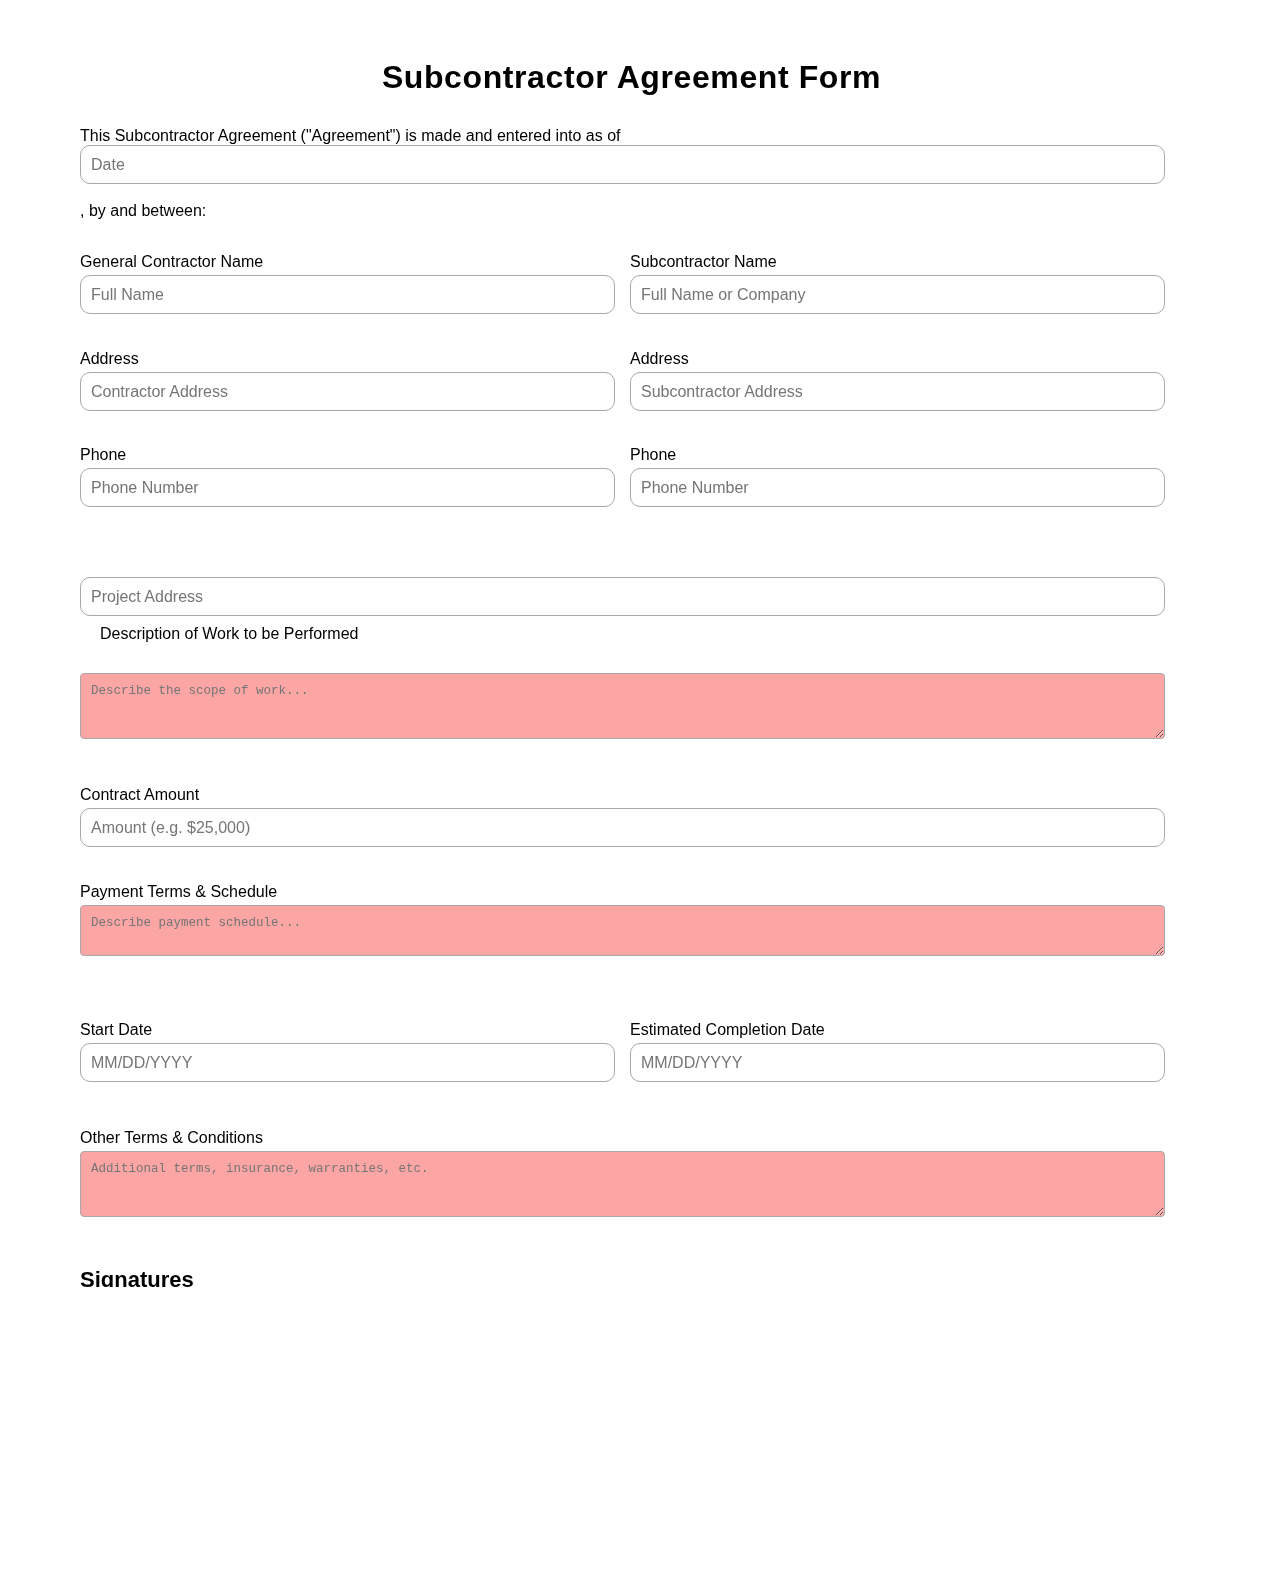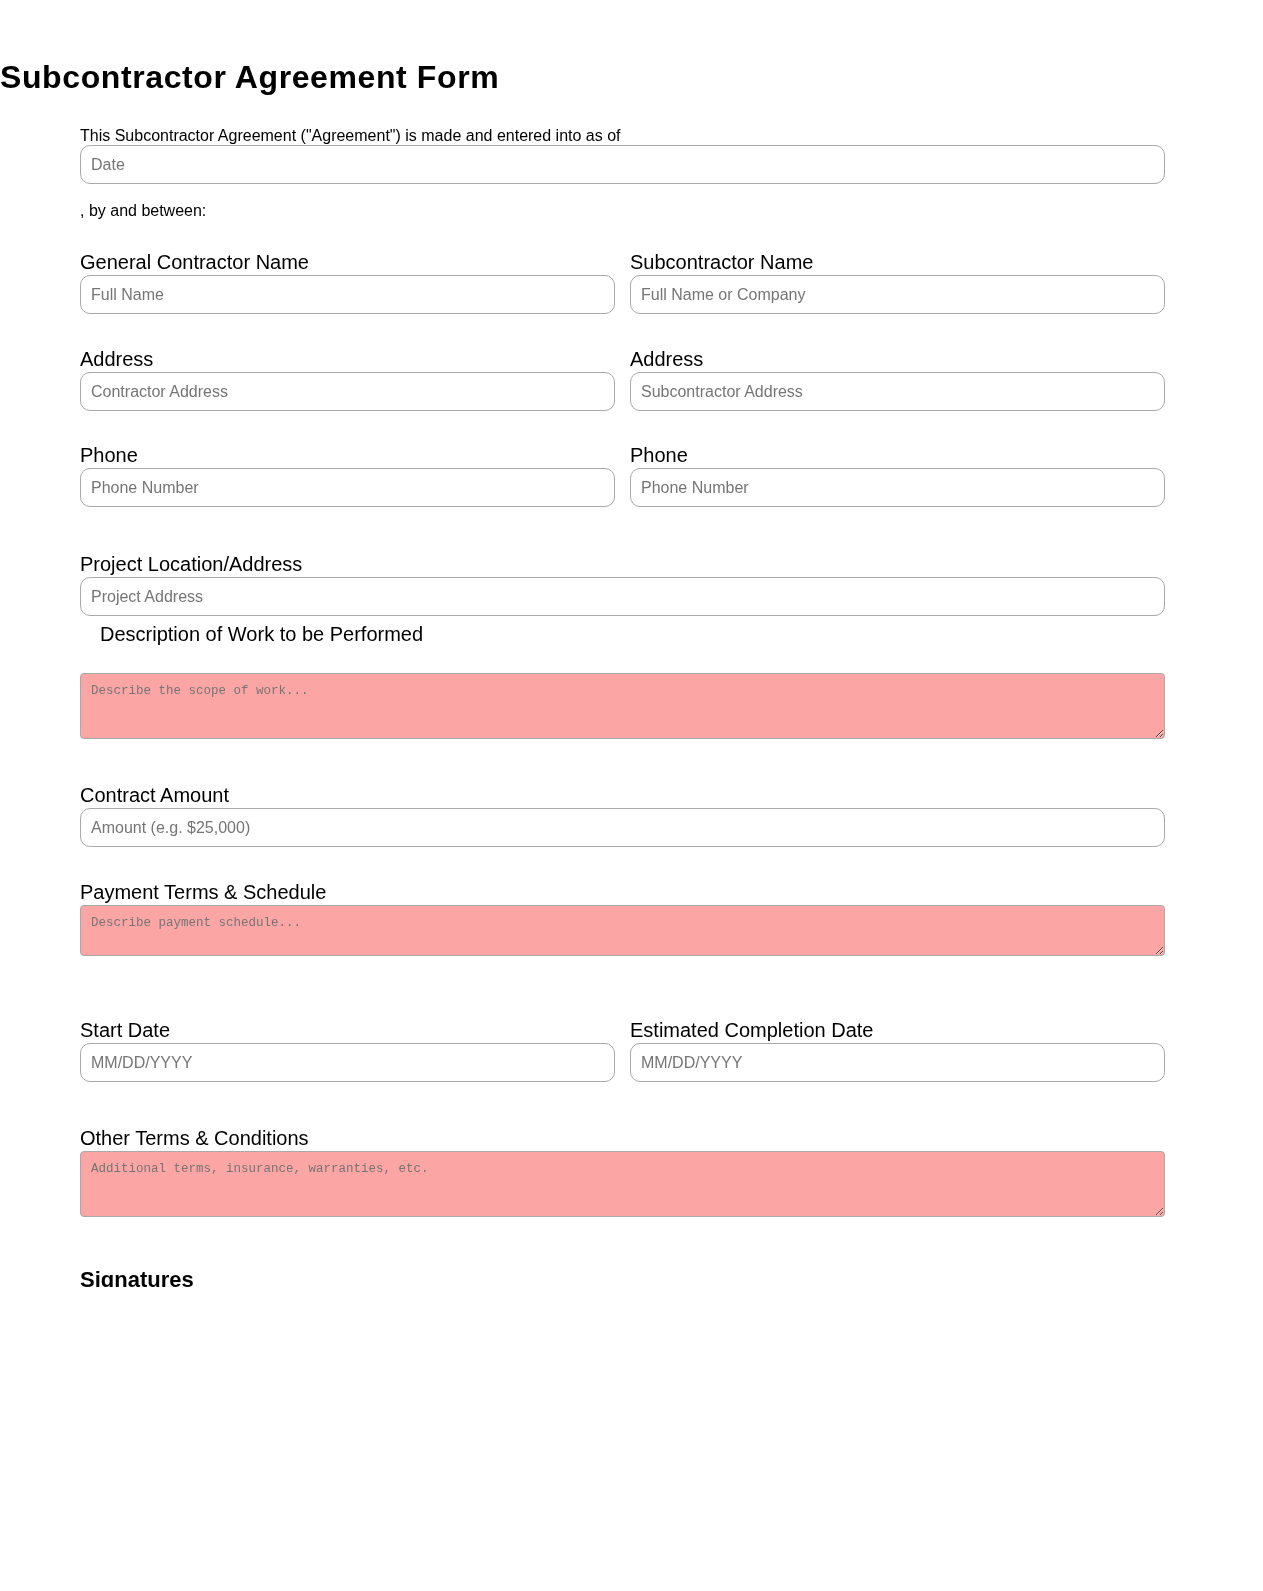--- a/index.html
+++ b/index.html
@@ -1,23 +1,23 @@
 <!DOCTYPE html>
 <html><head>
   <meta charset="utf-8">
   <style>
     * { box-sizing: border-box; margin: 0; padding: 0; }
     html, body { width: 1263px; height: 1591px; background: #ffffff; overflow: hidden; }
     body { font-family: "Liberation Sans", sans-serif; color: #000; font-size: 16px; }
     .page { position: relative; width: 1263px; height: 1591px; }
     .clip { position: absolute; left: 0; top: 0; width: 1263px; height: 1287px; overflow: hidden; }
-    .title { position: absolute; left: 0; width: 1263px; top: 58px; 
+    .title { position: absolute; left: 0; width: 1263px; top: 58px; text-align: center;
              font-size: 32px; font-weight: bold; letter-spacing: 0.6px; line-height: 38px; }
     .text { position: absolute; left: 80px; font-size: 16px; line-height: 18px; }
-    .label { position: absolute; font-size: 20px; line-height: 18px; }
+    .label { position: absolute; font-size: 16px; line-height: 18px; }
     .input { position: absolute; height: 39px; border: 1px solid #a9a9a9; border-radius: 10px;
              background: #fff; font-family: "Liberation Sans", sans-serif; font-size: 16px;
              padding: 0 10px; color: #000; outline: none; }
     .input::placeholder { color: #757575; }
     .textarea { position: absolute; border: 1px solid #a9a9a9; border-radius: 4px; background: #fca5a5;
                 font-family: "Liberation Mono", monospace; font-size: 12.5px; padding: 10px 10px;
                 color: #000; outline: none; resize: vertical; line-height: 15px; }
     .textarea::placeholder { color: #757575; }
     .col-l { left: 80px; width: 535px; }
     .col-r { left: 630px; width: 535px; }
@@ -44,21 +44,20 @@
     <label class="label col-l" style="top:350px;">Address</label>
     <input class="input col-l" style="top: 372px;" type="text" placeholder="Contractor Address">
     <label class="label col-r" style="top:350px;">Address</label>
     <input class="input col-r" style="top: 372px;" type="text" placeholder="Subcontractor Address">
 
     <label class="label col-l" style="top:446px;">Phone</label>
     <input class="input col-l" style="top: 468px;" type="text" placeholder="Phone Number">
     <label class="label col-r" style="top:446px;">Phone</label>
     <input class="input col-r" style="top: 468px;" type="text" placeholder="Phone Number">
 
-    <label class="label full" style="top:555px;">Project Location/Address</label>
     <input class="input full" style="top: 577px;" type="text" placeholder="Project Address">
 
     <label class="label full" style="top:625px;margin-left:20px;">Description of Work to be Performed</label>
     <textarea class="textarea full" style="top: 673px; height: 66px;" placeholder="Describe the scope of work..."></textarea>
 
     <label class="label full" style="top:786px;">Contract Amount</label>
     <input class="input full" style="top: 808px;" type="text" placeholder="Amount (e.g. $25,000)">
 
     <label class="label full" style="top:883px;">Payment Terms &amp; Schedule</label>
     <textarea class="textarea full" style="top: 905px; height: 51px;" placeholder="Describe payment schedule..."></textarea>

